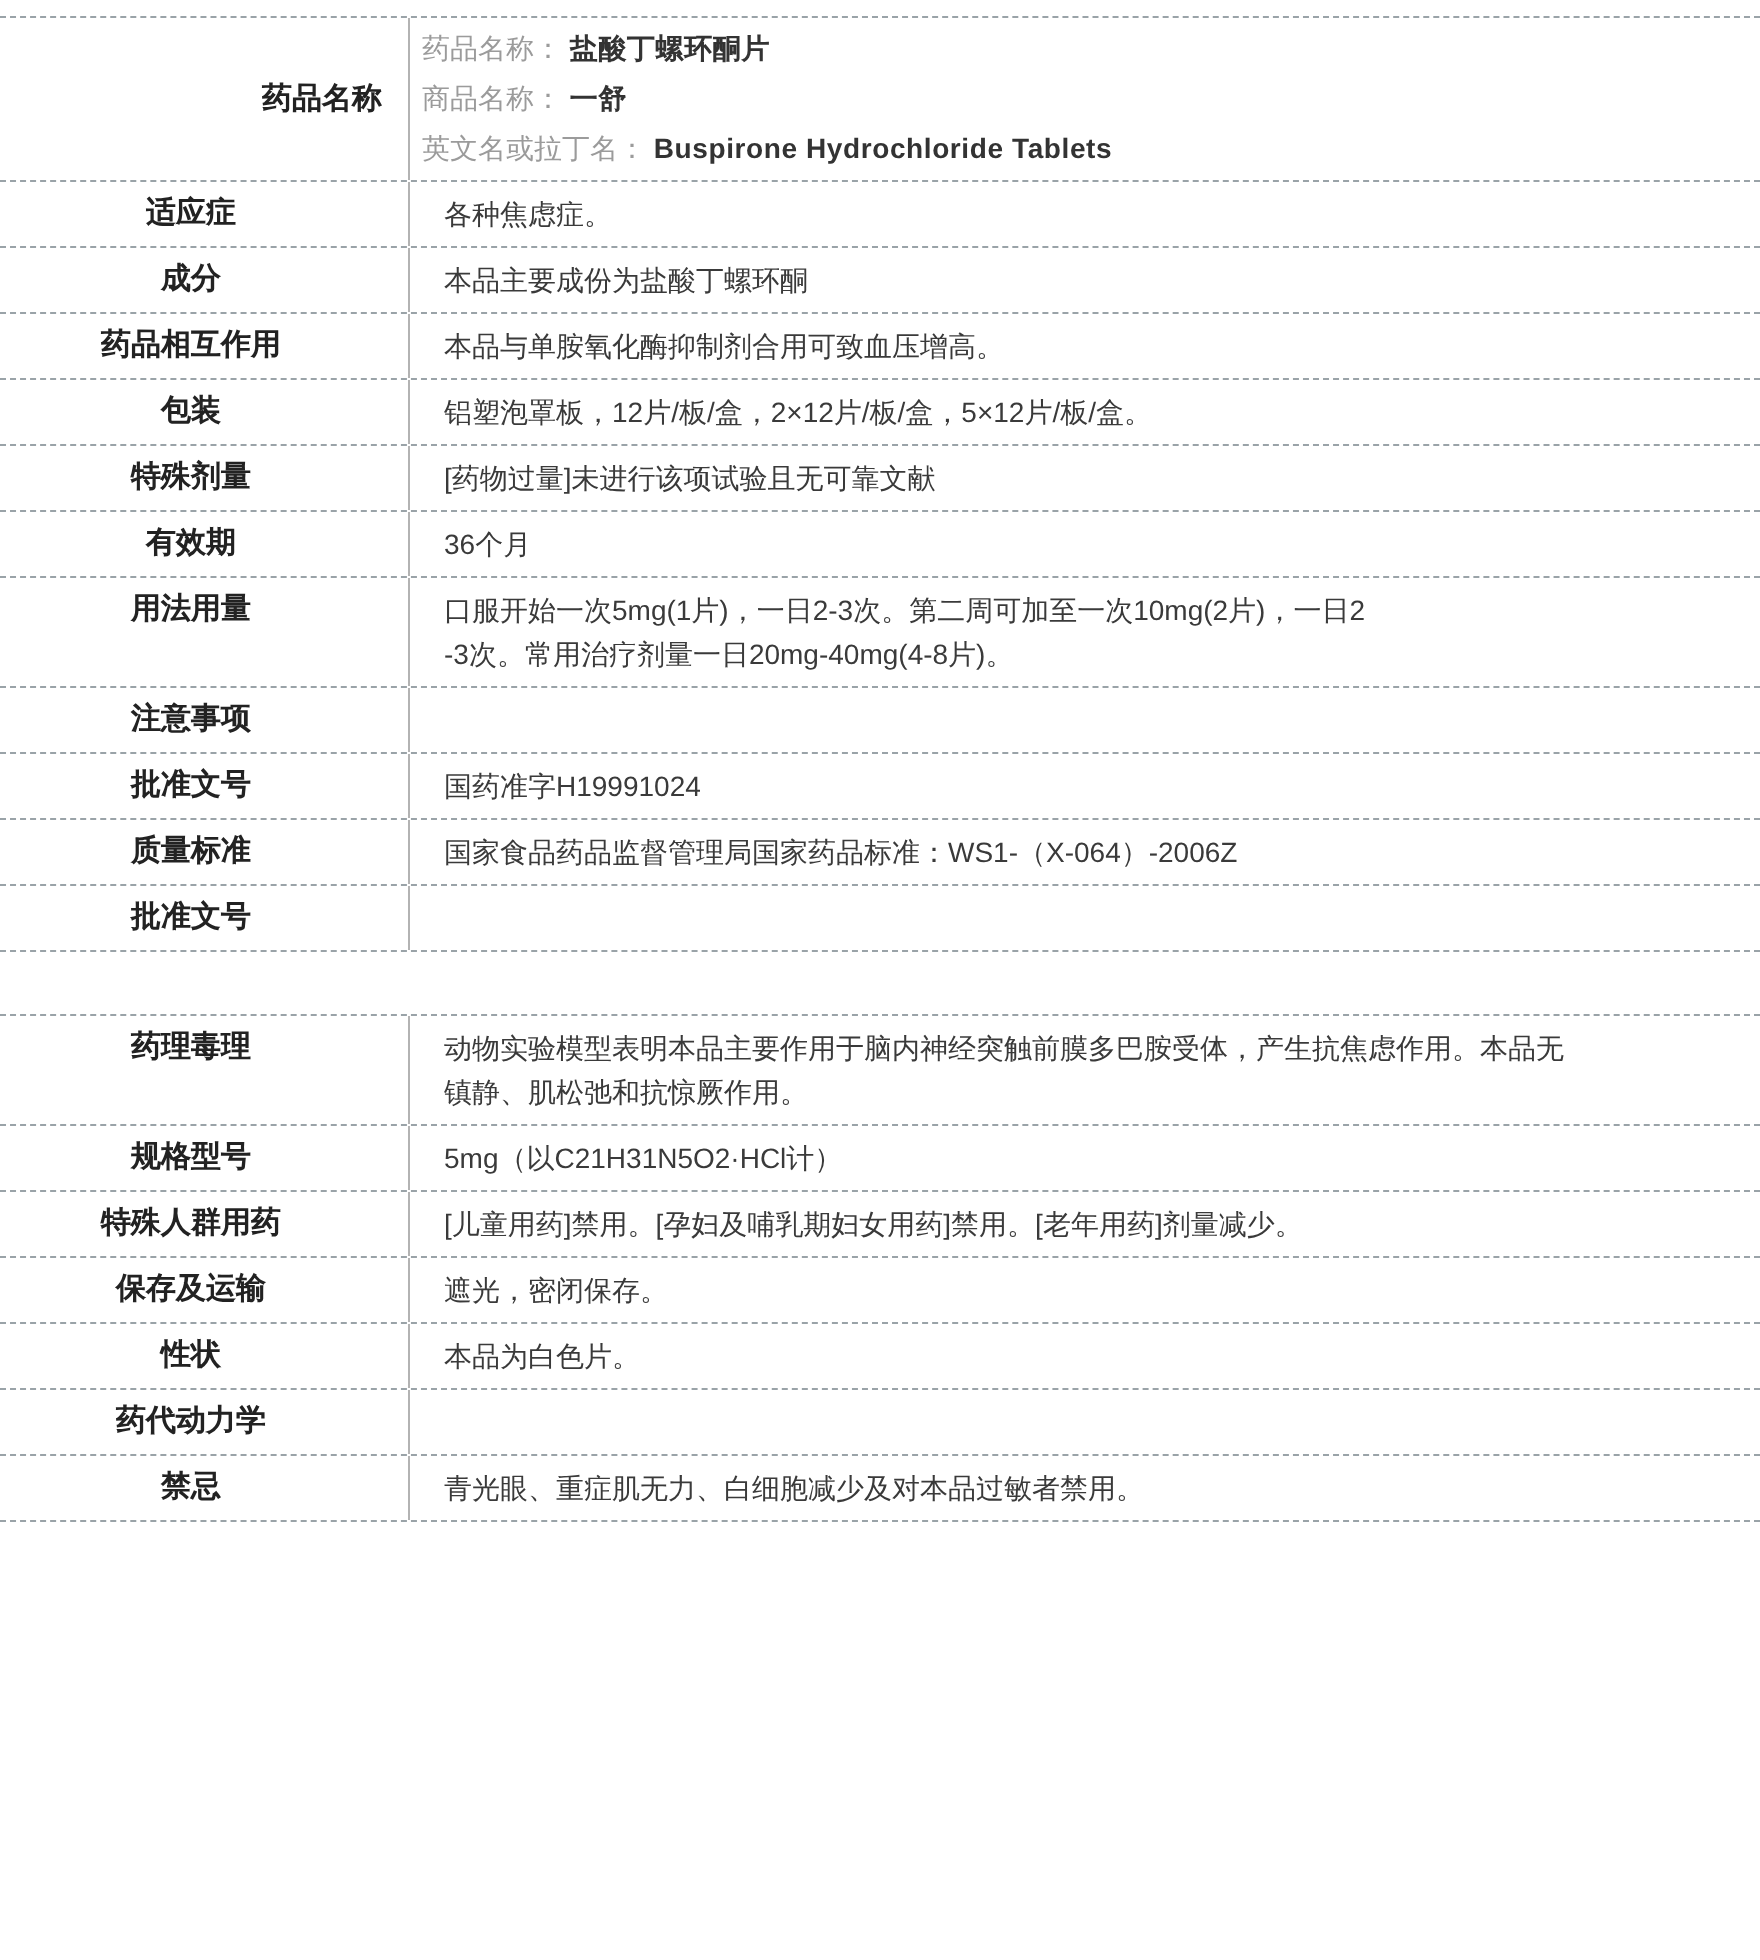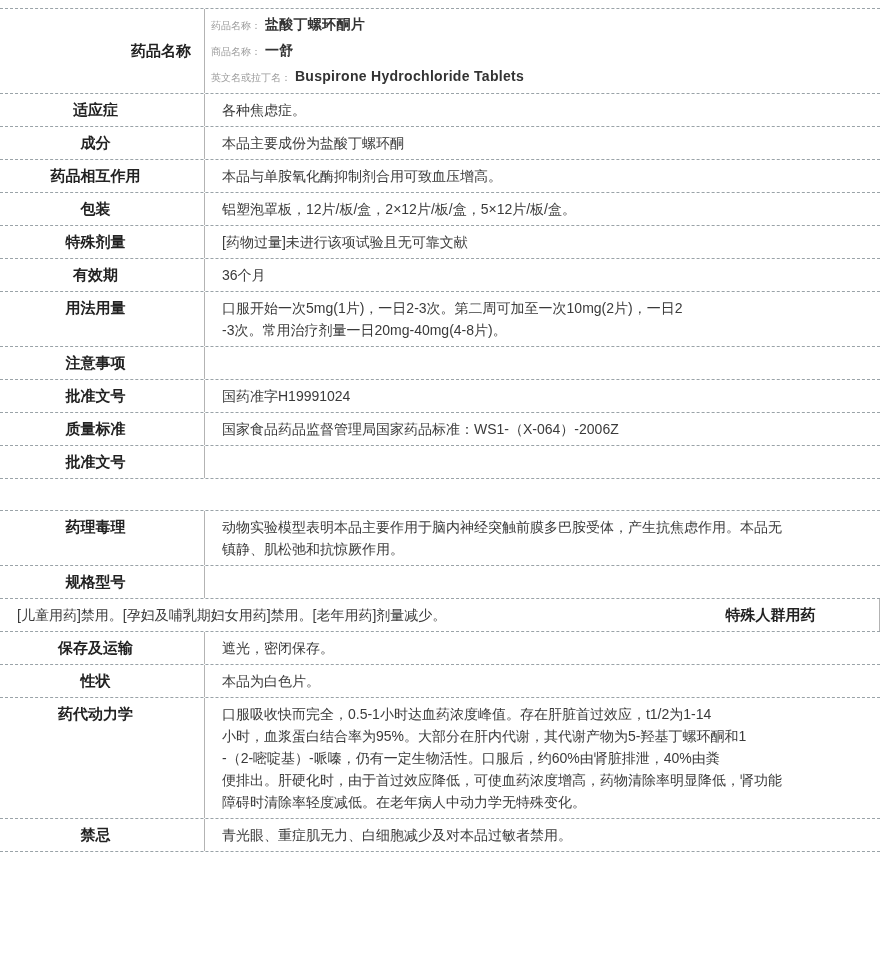--- a/index.html
+++ b/index.html
@@ -43,21 +43,21 @@
     display: flex;
     align-items: center;
     justify-content: flex-end;
   }
   .row.first-row .cell.value {
     padding-left: 6px;
     padding-top: 3px;
     padding-bottom: 3px;
   }
   .field-line { line-height: 25px; white-space: normal; }
-  .field-label { color: #9b9b9b; font-size: 10px; }
+  .field-label { color: #9b9b9b; font-size: 14px; }
   .field-value { color: #333333; font-weight: 600; font-size: 14px; letter-spacing: 0.3px; }
 </style>
 </head>
 <body>
 
 <div class="drug-table">
   <div class="row first-row">
     <div class="cell label">药品名称</div>
     <div class="cell value"><div class="field-line"><span class="field-label">药品名称：</span> <span class="field-value">盐酸丁螺环酮片</span></div><div class="field-line"><span class="field-label">商品名称：</span> <span class="field-value">一舒</span></div><div class="field-line"><span class="field-label">英文名或拉丁名：</span> <span class="field-value">Buspirone Hydrochloride Tablets</span></div></div>
   </div>
@@ -121,43 +121,39 @@
   </div>
 
   <div class="row">
     <div class="cell label">药理毒理</div>
     <div class="cell value">动物实验模型表明本品主要作用于脑内神经突触前膜多巴胺受体，产生抗焦虑作用。本品无
 镇静、肌松弛和抗惊厥作用。</div>
   </div>
 
   <div class="row">
     <div class="cell label">规格型号</div>
+    <div class="cell value">5mg（以C21H31N5O2·HCl计）</div>
   </div>
 
   <div class="row">
+    <div class="cell label">特殊人群用药</div>
     <div class="cell value">[儿童用药]禁用。[孕妇及哺乳期妇女用药]禁用。[老年用药]剂量减少。</div>
-    <div class="cell label">特殊人群用药</div>
   </div>
 
   <div class="row">
     <div class="cell label">保存及运输</div>
     <div class="cell value">遮光，密闭保存。</div>
   </div>
 
   <div class="row">
     <div class="cell label">性状</div>
     <div class="cell value">本品为白色片。</div>
   </div>
 
   <div class="row">
     <div class="cell label">药代动力学</div>
-    <div class="cell value">口服吸收快而完全，0.5-1小时达血药浓度峰值。存在肝脏首过效应，t1/2为1-14
-小时，血浆蛋白结合率为95%。大部分在肝内代谢，其代谢产物为5-羟基丁螺环酮和1
--（2-嘧啶基）-哌嗪，仍有一定生物活性。口服后，约60%由肾脏排泄，40%由粪
-便排出。肝硬化时，由于首过效应降低，可使血药浓度增高，药物清除率明显降低，肾功能
-障碍时清除率轻度减低。在老年病人中动力学无特殊变化。</div>
   </div>
 
   <div class="row">
     <div class="cell label">禁忌</div>
     <div class="cell value">青光眼、重症肌无力、白细胞减少及对本品过敏者禁用。</div>
   </div>
 </div>
 
 </body></html>

